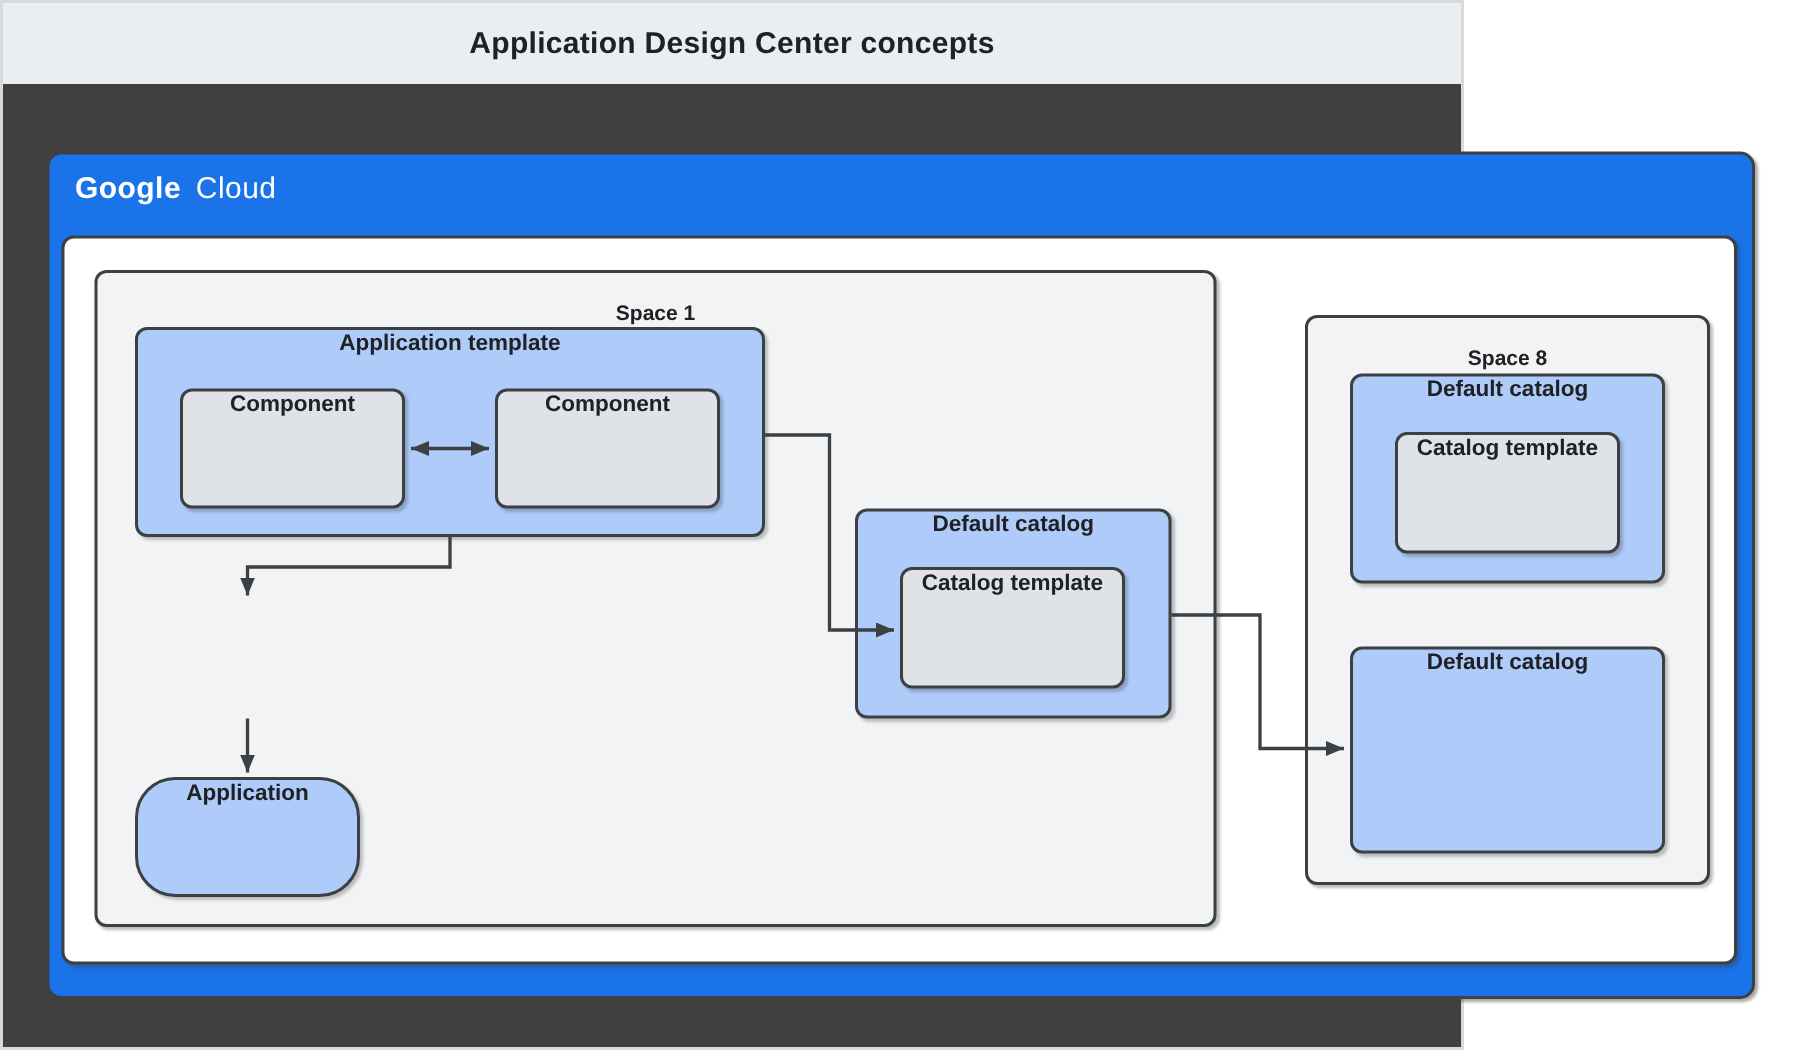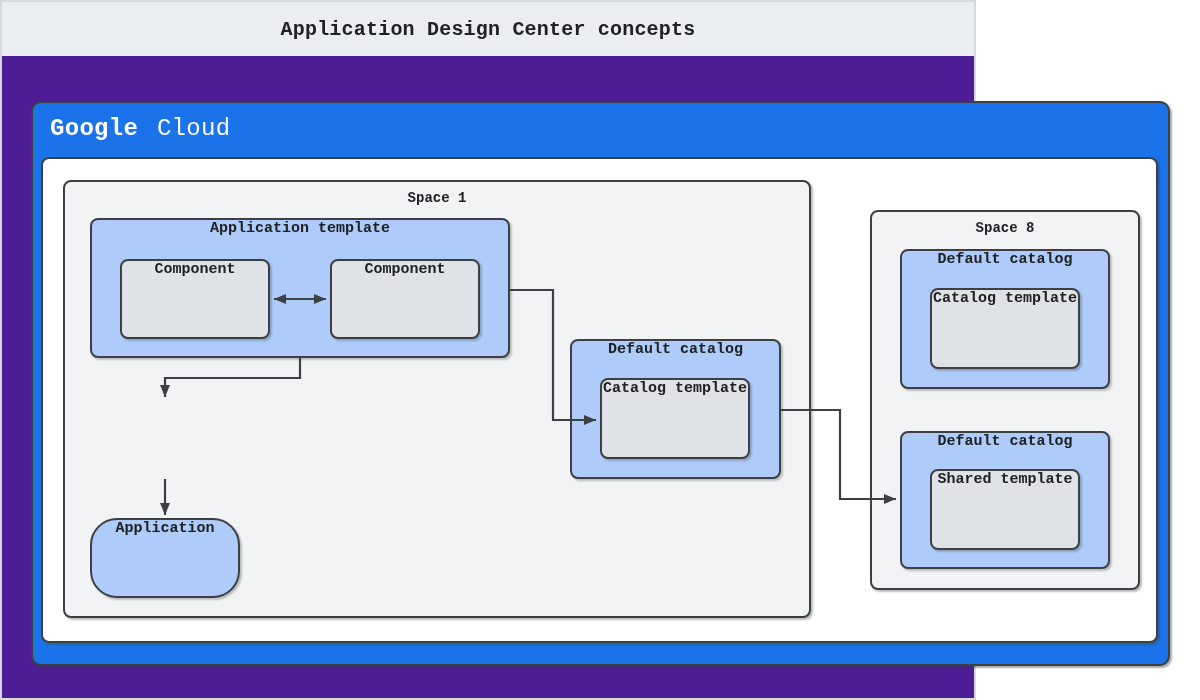--- a/index.html
+++ b/index.html
@@ -8,54 +8,54 @@
     --box-gray:#dfe2e6;
     --space-gray:#f1f3f4;
     --banner-gray:#ebeef0;
     --line-dark:#3c4043;
     --text-dark:#202124;
   }
   *{box-sizing:border-box;margin:0;padding:0;}
   html,body{width:1200px;height:700px;overflow:hidden;background:#fff;}
   .page{
     position:relative;width:976px;height:700px;
-    border:2px solid #d7dadd;background:#4c1d95;
-    font-family:Liberation Mono, monospace;color:var(--text-dark);
+    border:2px solid #d7dadd;background:#404040;
+    font-family:Liberation Sans, sans-serif;color:var(--text-dark);
   }
   .banner{
     position:absolute;left:0;top:0;width:100%;height:54px;
     background:var(--banner-gray);
     display:flex;align-items:center;justify-content:center;
   }
   .page-title{font-size:20px;font-weight:700;color:var(--text-dark);letter-spacing:.2px;}
   .frame-blue{
     position:absolute;left:29px;top:99px;width:1139px;height:565px;
     background:var(--frame-blue);
     border:2px solid var(--line-dark);border-radius:10px;
     box-shadow:2px 2px 2px rgba(60,64,67,.45);
   }
   .gcp-logo{
     position:absolute;left:48px;top:113px;
-    color:#fff;font-size:24px;letter-spacing:.3px;white-space:nowrap;
+    color:#fff;font-size:20px;letter-spacing:.3px;white-space:nowrap;
   }
   .gcp-logo .g{font-weight:700;}
   .gcp-logo .c{font-weight:400;margin-left:4px;}
   .white-box{
     position:absolute;left:39px;top:155px;width:1117px;height:486px;
     background:#fff;border:2px solid var(--line-dark);border-radius:8px;
     box-shadow:2px 2px 2px rgba(60,64,67,.35);
   }
   .space{
     position:absolute;background:var(--space-gray);
     border:2px solid var(--line-dark);border-radius:8px;
     box-shadow:2px 2px 2px rgba(60,64,67,.35);
   }
   .space-1{left:61px;top:178px;width:748px;height:438px;}
   .space-2{left:868px;top:208px;width:270px;height:380px;}
-  .space-label{font-size:14px;font-weight:700;text-align:center;padding-top:8px;color:var(--text-dark);}
+  .space-label{font-size:14px;font-weight:700;text-align:center;padding-top:18px;color:var(--text-dark);}
   .bluebox,.graybox{
     position:absolute;border:2px solid var(--line-dark);border-radius:8px;
     box-shadow:2px 2px 2px rgba(60,64,67,.3);
   }
   .bluebox{background:var(--box-blue);}
   .graybox{background:var(--box-gray);}
   .lbl{font-size:15px;font-weight:700;text-align:center;padding-top:0;color:var(--text-dark);}
   .app-template{left:88px;top:216px;width:420px;height:140px;}
   .comp-1{left:118px;top:257px;width:150px;height:80px;}
   .comp-2{left:328px;top:257px;width:150px;height:80px;}
@@ -121,23 +121,20 @@
   <div class="bluebox def-cat-s2">
     <div class="lbl">Default catalog</div>
   </div>
   <div class="graybox cat-tpl-s2">
     <div class="lbl">Catalog template</div>
   </div>
 
   <div class="bluebox shared-cat">
     <div class="lbl">Default catalog</div>
   </div>
-  <div class="graybox shared-tpl">
-    <div class="lbl">Shared template</div>
-  </div>
 
   <svg class="arrows" viewBox="0 0 1196 696" xmlns="http://www.w3.org/2000/svg">
     <defs>
       <marker id="ah" markerUnits="userSpaceOnUse" markerWidth="13" markerHeight="11" refX="12" refY="5" orient="auto-start-reverse">
         <path class="head" d="M0,0 L12,5 L0,10 Z"></path>
       </marker>
     </defs>
     <path d="M 272,297 L 324,297" marker-start="url(#ah)" marker-end="url(#ah)"></path>
     <path d="M 298,356 L 298,376 L 163,376 L 163,395" marker-end="url(#ah)"></path>
     <path d="M 163,477 L 163,513" marker-end="url(#ah)"></path>

